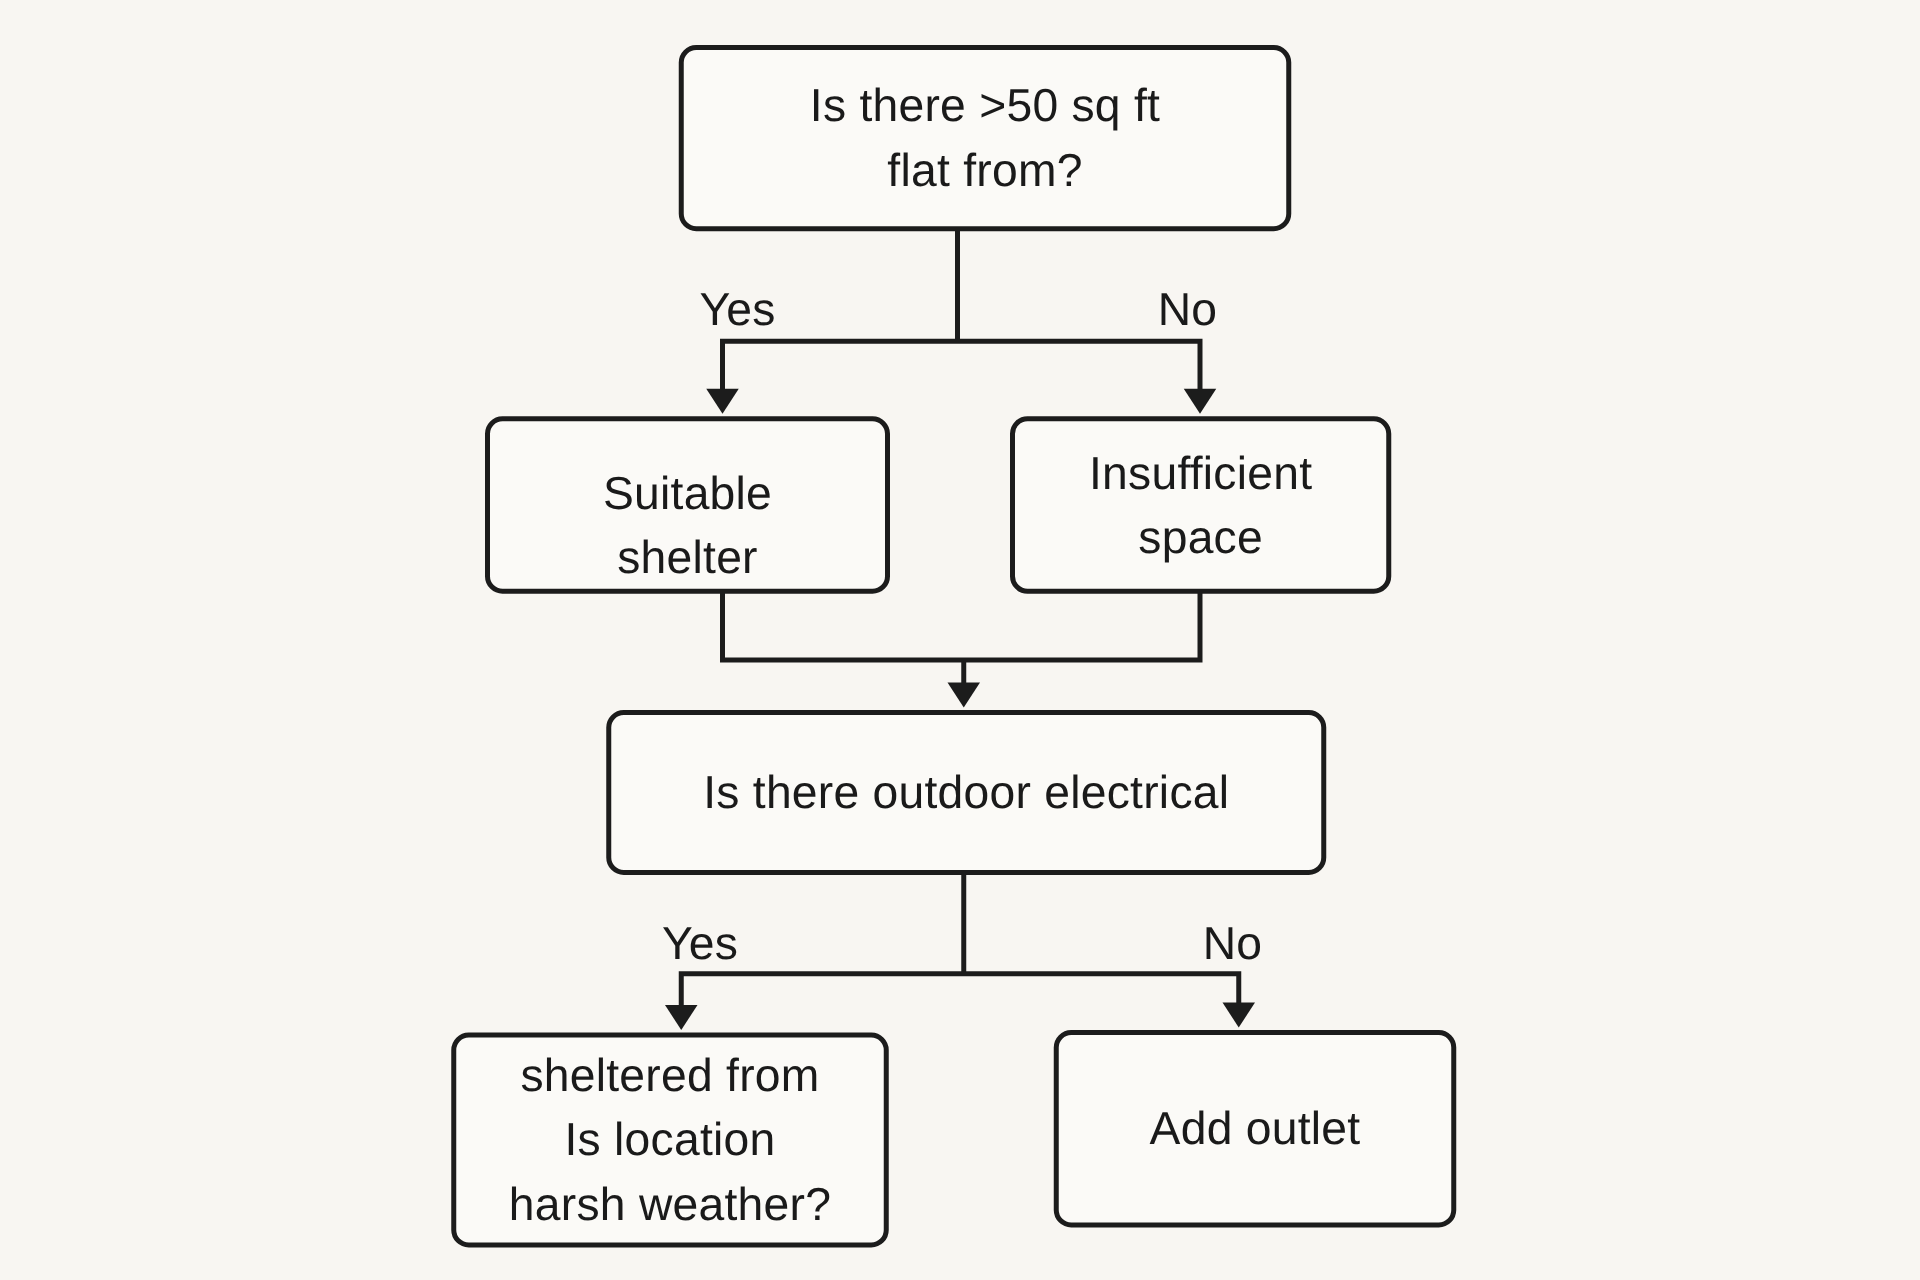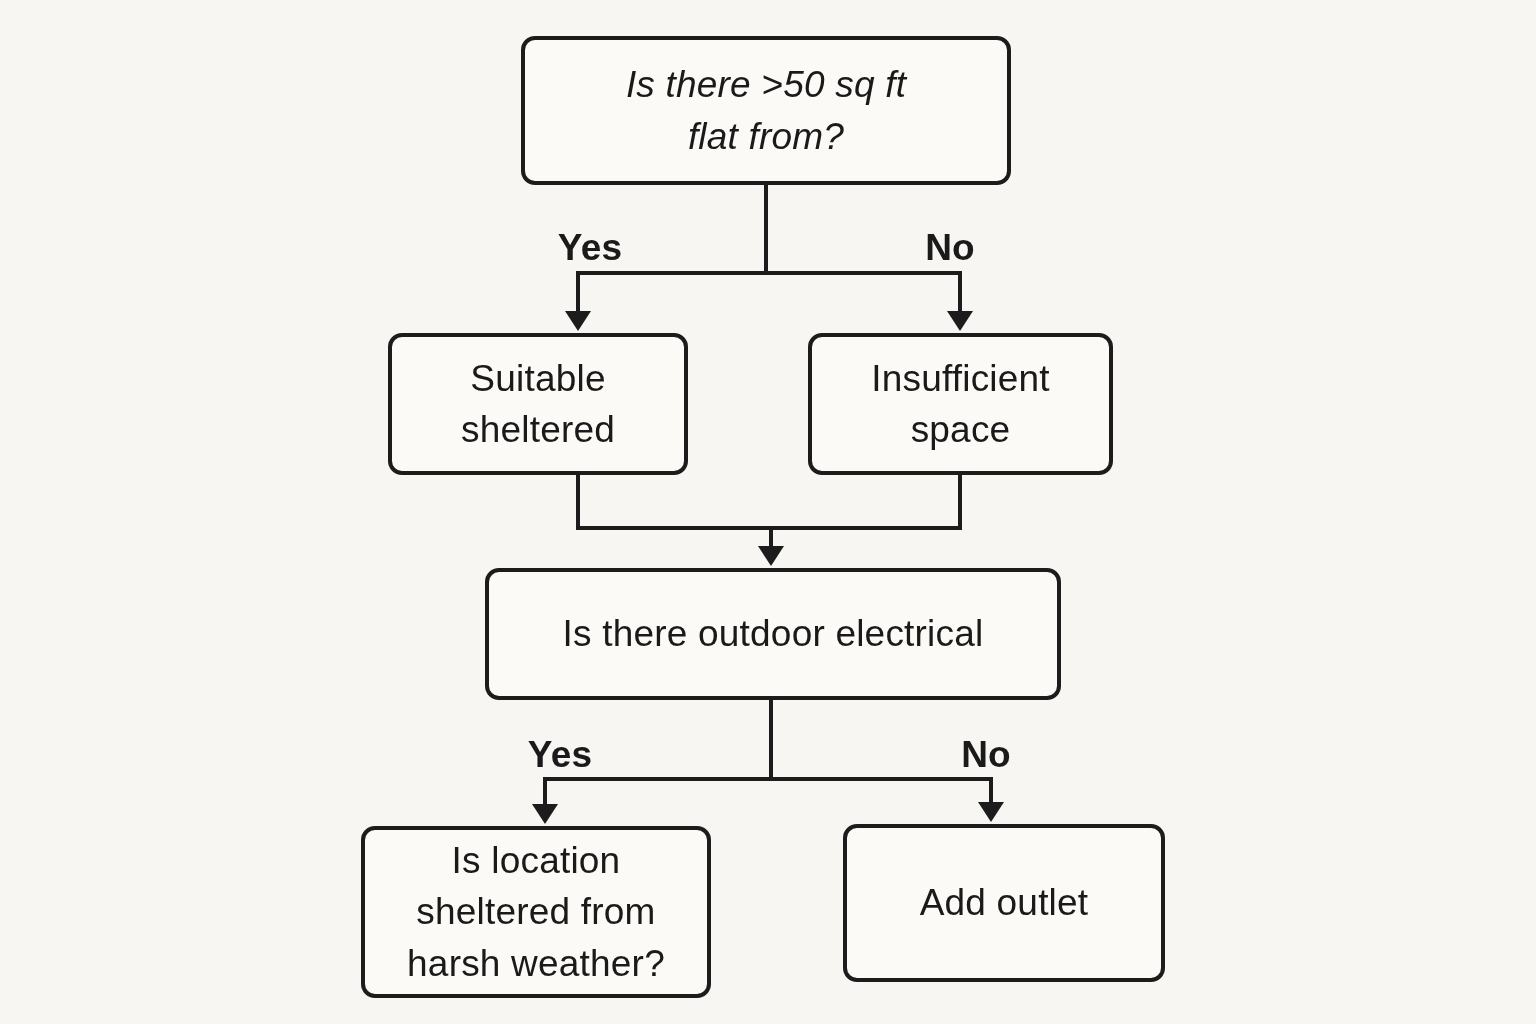--- a/index.html
+++ b/index.html
@@ -40,33 +40,33 @@
     flex-direction: column;
     align-items: center;
     justify-content: center;
     text-align: center;
     color: var(--text);
     font-size: 37px;
     font-weight: 500;
     line-height: 1.38;
     letter-spacing: 0.2px;
   }
-  .node-q1          { left: 521px; top: 36px;  width: 490px; height: 149px; font-style: italic; }
-  .node-suitable    { left: 388px; top: 333px; width: 300px; height: 142px; }
+  .node-q1          { left: 543px; top: 36px;  width: 490px; height: 149px; }
+  .node-suitable    { left: 388px; top: 333px; width: 324px; height: 142px; justify-content: flex-end; }
   .node-insufficient{ left: 808px; top: 333px; width: 305px; height: 142px; border-radius: 14px; }
   .node-q2          { left: 485px; top: 568px; width: 576px; height: 132px; }
   .node-sheltered   { left: 361px; top: 826px; width: 350px; height: 172px; }
   .node-shelter     { left: 843px; top: 824px; width: 322px; height: 158px; }
   .node-line { display: block; }
   .edge-label {
     position: absolute;
     transform: translate(-50%, -50%);
     color: var(--text);
     font-size: 37px;
-    font-weight: 700;
+    font-weight: 400;
     letter-spacing: 0.2px;
     white-space: nowrap;
   }
   .label-yes1 { left: 590px; top: 248px; }
   .label-no1  { left: 950px; top: 248px; }
   .label-yes2 { left: 560px; top: 755px; }
   .label-no2  { left: 986px; top: 755px; }
 </style>
 </head>
 <body>
@@ -91,35 +91,35 @@
     <polygon class="arrow" points="978,802 1004,802 991,822"></polygon>
   </svg>
 
   <div class="node node-q1">
     <span class="node-line">Is there &gt;50 sq ft</span>
     <span class="node-line">flat from?</span>
   </div>
 
   <div class="node node-suitable">
     <span class="node-line">Suitable</span>
-    <span class="node-line">sheltered</span>
+    <span class="node-line">shelter</span>
   </div>
 
   <div class="node node-insufficient">
     <span class="node-line">Insufficient</span>
     <span class="node-line">space</span>
   </div>
 
   <div class="node node-q2">
     <span class="node-line">Is there outdoor electrical</span>
   </div>
 
   <div class="node node-sheltered">
+    <span class="node-line">sheltered from</span>
     <span class="node-line">Is location</span>
-    <span class="node-line">sheltered from</span>
     <span class="node-line">harsh weather?</span>
   </div>
 
   <div class="node node-shelter">
     <span class="node-line">Add outlet</span>
   </div>
 
   <div class="edge-label label-yes1">Yes</div>
   <div class="edge-label label-no1">No</div>
   <div class="edge-label label-yes2">Yes</div>

